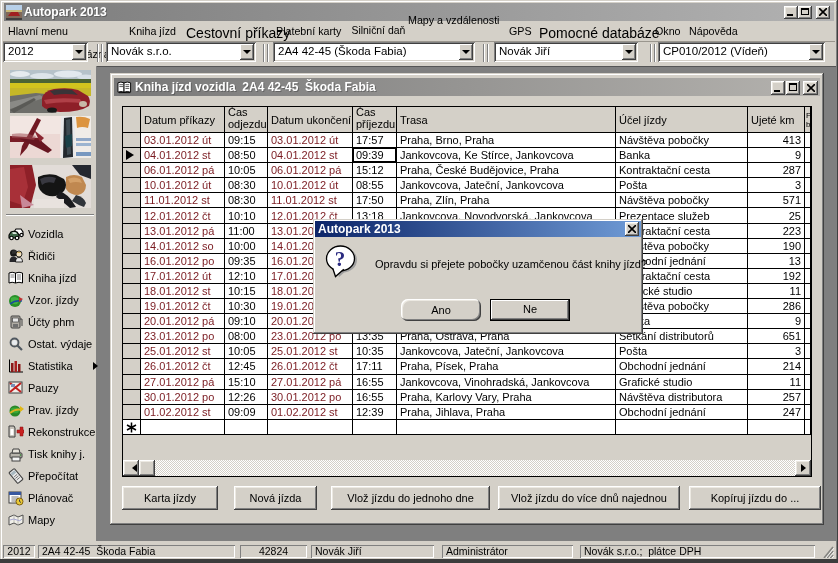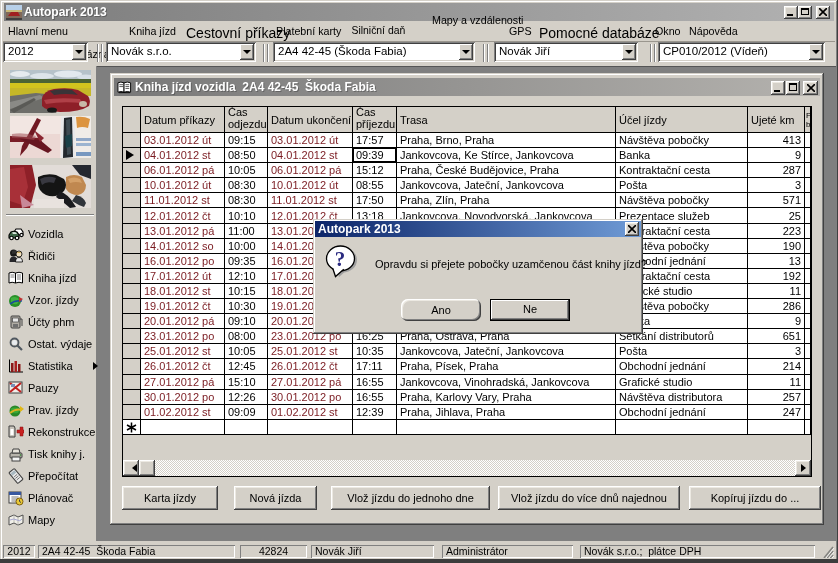--- a/index.html
+++ b/index.html
@@ -31,21 +31,21 @@
 <svg class="abs" style="left:819px;top:8px" width="8" height="8">
     <path d="M0 0 L8 8 M8 0 L0 8" stroke="#000" stroke-width="1.6"></path>
   </svg>
 
 <div class="abs" style="left:8px;top:25px;font-size:10.7px;color:#000;">Hlavní menu</div>
 <div class="abs" style="left:80px;top:25px;font-size:10.7px;color:#000;margin-top:23px;">Záznam</div>
 <div class="abs" style="left:129px;top:25px;font-size:10.7px;color:#000;">Kniha jízd</div>
 <div class="abs" style="left:186px;top:25px;font-size:14px;color:#000;">Cestovní příkazy</div>
 <div class="abs" style="left:276px;top:25px;font-size:10.7px;color:#000;">Platební karty</div>
 <div class="abs" style="left:351.5px;top:25px;font-size:10.4px;color:#000;">Silniční daň</div>
-<div class="abs" style="left:408px;top:14px;font-size:10.7px;color:#000;margin-left:24px;">Mapy a vzdálenosti</div>
+<div class="abs" style="left:408px;top:14px;font-size:10.7px;color:#000;">Mapy a vzdálenosti</div>
 <div class="abs" style="left:509px;top:25px;font-size:10.7px;color:#000;">GPS</div>
 <div class="abs" style="left:539px;top:25px;font-size:14px;color:#000;">Pomocné databáze</div>
 <div class="abs" style="left:655px;top:25px;font-size:10.7px;color:#000;">Okno</div>
 <div class="abs" style="left:689px;top:25px;font-size:10.7px;color:#000;">Nápověda</div>
 
 <div class="abs" style="left:3px;top:41px;width:832px;height:1px;background:#9a968e;"></div>
 <style>
 .combo { position:absolute; top:42px; height:20px; background:#fff; box-shadow: inset 1px 1px 0 0 #808080, inset -1px -1px 0 0 #ffffff, inset 2px 2px 0 0 #404040, inset -2px -2px 0 0 #d4d0c8; }
 .combo .txt { position:absolute; left:5px; top:3px; font-size:11.5px; color:#000; white-space:nowrap; }
 .combo .dd { position:absolute; right:2px; top:2px; width:14px; height:16px; background:#d4d0c8; box-shadow: inset -1px -1px 0 0 #404040, inset 1px 1px 0 0 #ffffff, inset -2px -2px 0 0 #808080; }
@@ -445,21 +445,21 @@
         <td>Jankovcova, Ke Stírce, Jankovcova</td>
         <td>Banka</td>
         <td class="km">9</td>
         <td></td>
       </tr>
 <tr>
         <td class="sel"></td>
         <td class="dt">23.01.2012 po</td>
         <td>08:00</td>
         <td class="dt">23.01.2012 po</td>
-        <td>16:25</td>
+        <td>13:35</td>
         <td>Praha, Ostrava, Praha</td>
         <td>Setkání distributorů</td>
         <td class="km">651</td>
         <td></td>
       </tr>
 <tr>
         <td class="sel"></td>
         <td class="dt">25.01.2012 st</td>
         <td>10:05</td>
         <td class="dt">25.01.2012 st</td>

